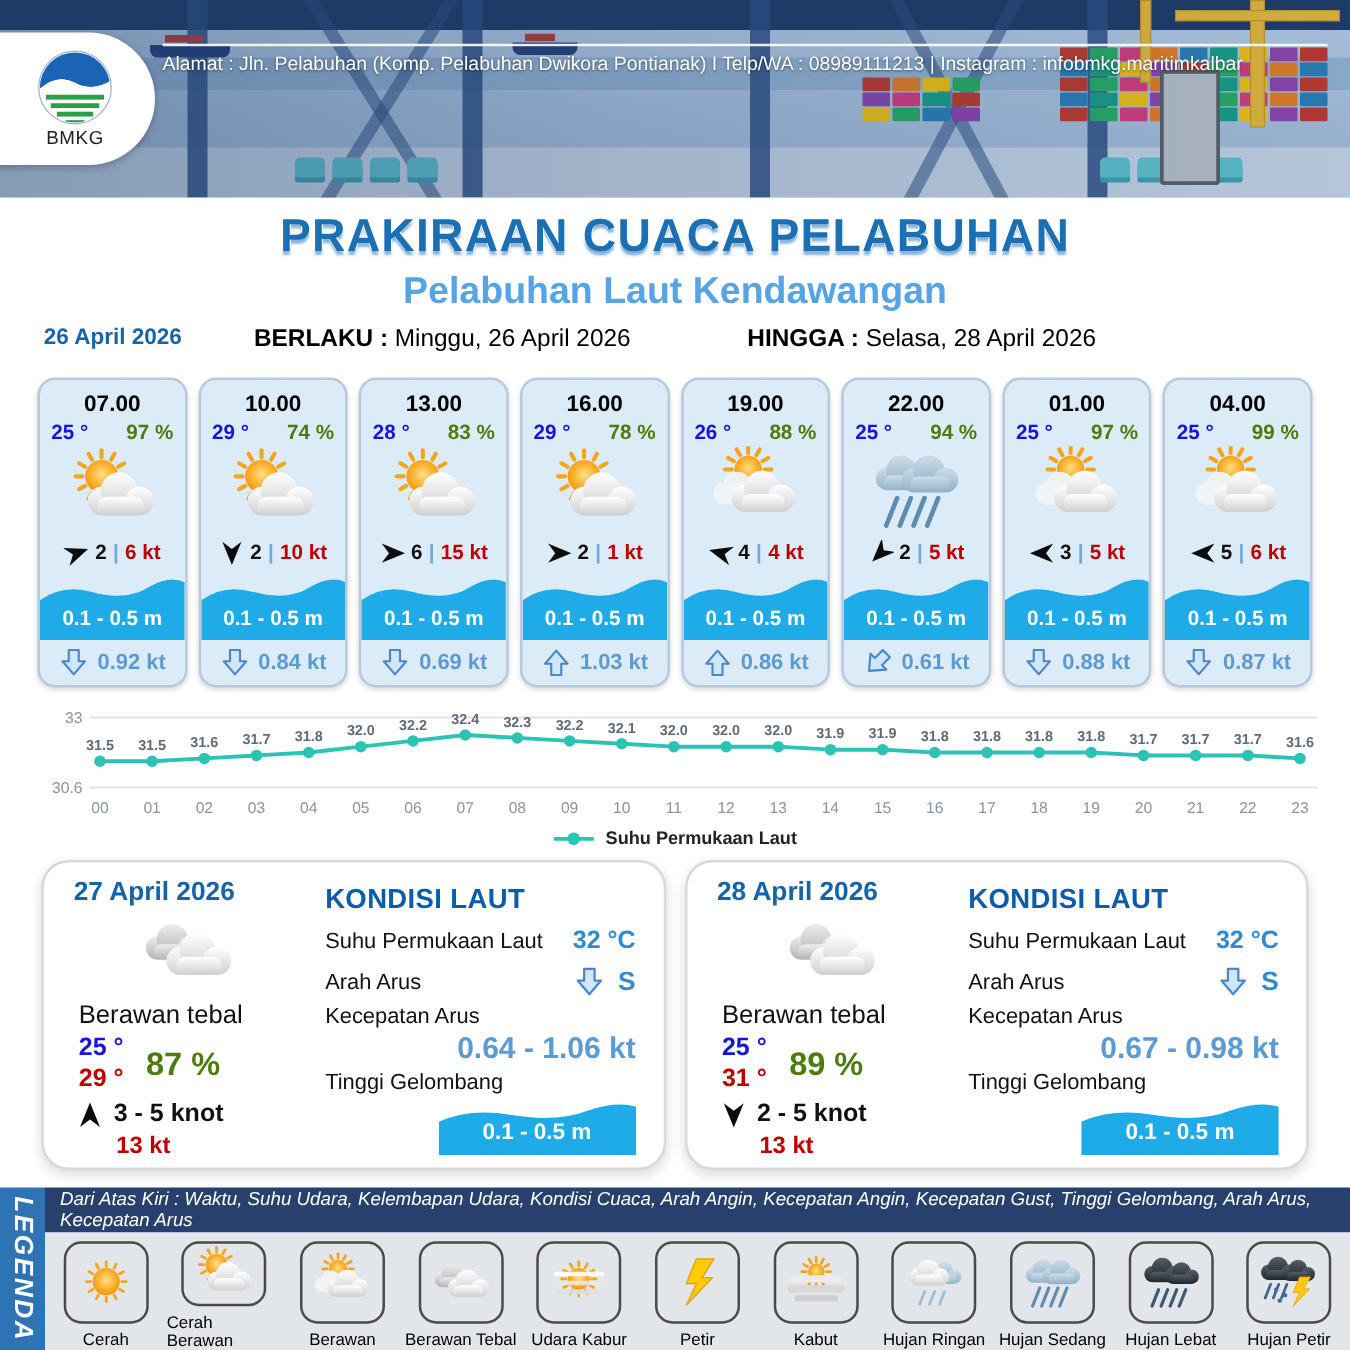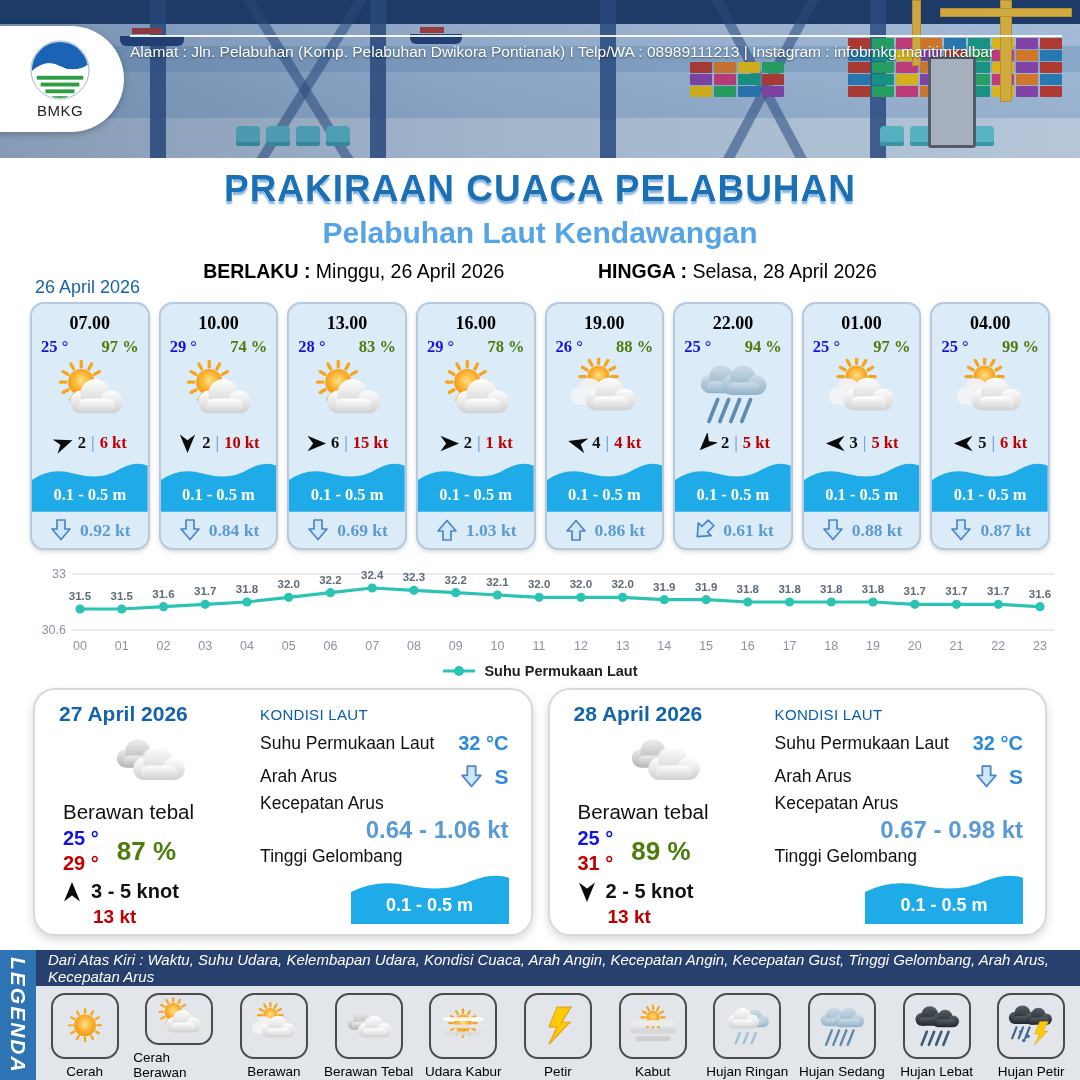--- a/index.html
+++ b/index.html
@@ -35,24 +35,24 @@
   .ht-address{font-size:15.5px;text-shadow:0 1px 2px rgba(0,0,0,.5);}
 
   
   .title-block{position:absolute;left:0;top:168px;width:100%;text-align:center;}
   .main-title{font-size:37px;font-weight:bold;letter-spacing:1px;color:#1b6fb5;
     text-shadow:-1px -1px 0 #fff,1px -1px 0 #fff,0 3px 2px rgba(121,170,214,.9);}
   .sub-title{font-size:30px;font-weight:bold;color:#55a4e8;margin-top:6px;}
   .validity{margin-top:10px;font-size:19.5px;color:#000;}
   .validity b{font-weight:bold;}
   .validity .pair{margin:0 44px;}
-  .forecast-date{position:absolute;left:35px;top:277px;font-size:18px;font-weight:normal;color:#1464ab;}
+  .forecast-date{position:absolute;left:35px;top:259px;font-size:18px;font-weight:bold;color:#1464ab;}
 
   
-  .cards-row{position:absolute;left:30px;right:30px;top:302px;height:248px;display:flex;gap:9px;font-family:Liberation Serif, serif;}
+  .cards-row{position:absolute;left:30px;right:30px;top:302px;height:248px;display:flex;gap:9px;}
   .fcard{flex:1;background:#dcebf8;border:2px solid #b7c9dd;border-radius:14px;overflow:hidden;
     display:flex;flex-direction:column;box-shadow:0 2px 4px rgba(0,0,0,.15);}
   .fc-time{text-align:center;font-weight:bold;font-size:18px;color:#000;margin-top:9px;}
   .fc-th{display:flex;justify-content:space-between;padding:3px 9px 0 9px;font-weight:bold;font-size:16.5px;}
   .fc-temp{color:#1414dc;}
   .fc-hum{color:#4c7c0c;}
   .fc-icon{height:76px;display:flex;align-items:center;justify-content:center;}
   .fc-icon svg{width:92px;height:70px;}
   .fc-wind{display:flex;align-items:center;justify-content:center;gap:4px;font-weight:bold;font-size:16.5px;height:30px;}
   .fc-wind .dart-svg{width:21px;height:21px;}
@@ -82,21 +82,21 @@
   .dc-cond{font-size:20.5px;color:#111;margin:2px 0 2px 4px;}
   .dc-temps{display:flex;align-items:center;gap:18px;margin-left:4px;}
   .dc-temp-col{display:flex;flex-direction:column;font-weight:bold;font-size:20px;line-height:1.25;}
   .dc-tmin{color:#1414dc;}
   .dc-tmax{color:#c00000;}
   .dc-hum{color:#4c7c0c;font-weight:bold;font-size:26px;}
   .dc-wind{display:flex;align-items:center;gap:8px;font-weight:bold;font-size:20px;margin:4px 0 0 2px;}
   .dc-wind .dart-svg{width:22px;height:22px;}
   .dc-gust{color:#c00000;font-weight:bold;font-size:19px;margin:3px 0 0 34px;}
   .dc-right{flex:1;display:flex;flex-direction:column;padding:4px 2px 0 16px;}
-  .kl-title{font-size:15px;font-weight:normal;color:#0b5cad;letter-spacing:.3px;}
+  .kl-title{font-size:22px;font-weight:bold;color:#0b5cad;letter-spacing:.3px;}
   .kl-row{display:flex;justify-content:space-between;align-items:center;margin-top:9px;}
   .kl-label{font-size:17.5px;color:#111;}
   .kl-sst{font-size:20px;font-weight:bold;color:#2e8ad6;}
   .kl-dir{display:flex;align-items:center;gap:10px;font-size:21px;font-weight:bold;color:#2e8ad6;}
   .kl-dir svg{width:25px;height:25px;}
   .kl-speed{align-self:flex-end;font-size:24px;font-weight:bold;color:#5b9bd5;margin-top:2px;}
   .kl-wavebox{position:relative;align-self:flex-end;width:158px;height:60px;margin-top:2px;}
   .kl-wavebox svg{position:absolute;inset:0;width:100%;height:100%;}
   .kl-wavebox .wave-text{position:absolute;left:0;right:0;bottom:8px;text-align:center;color:#fff;font-weight:bold;font-size:18px;}
 

